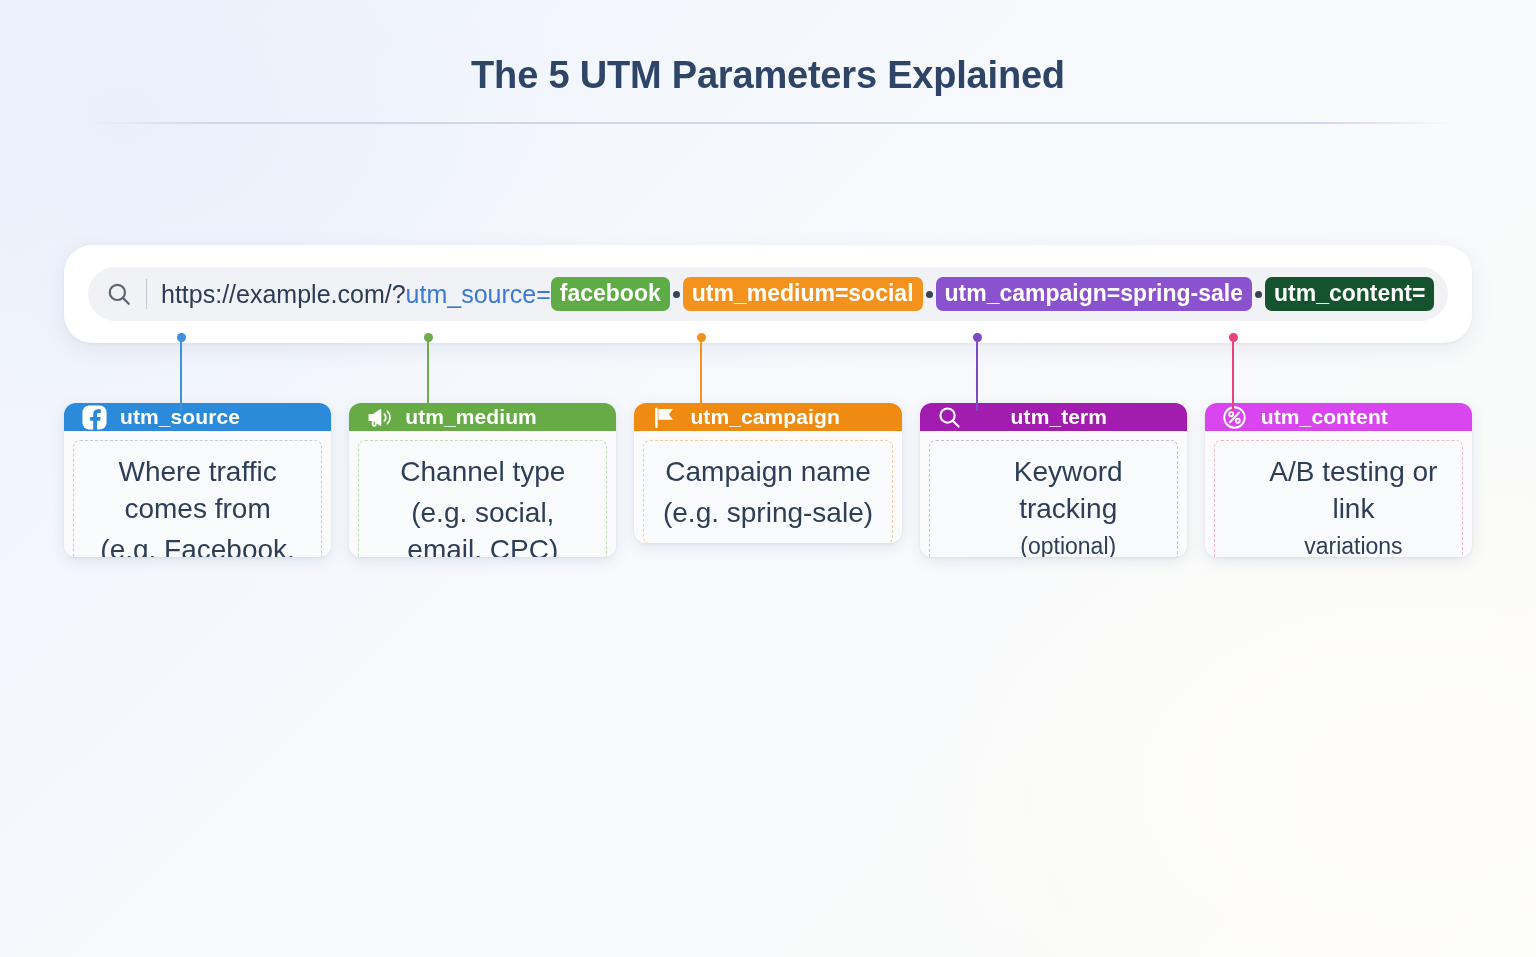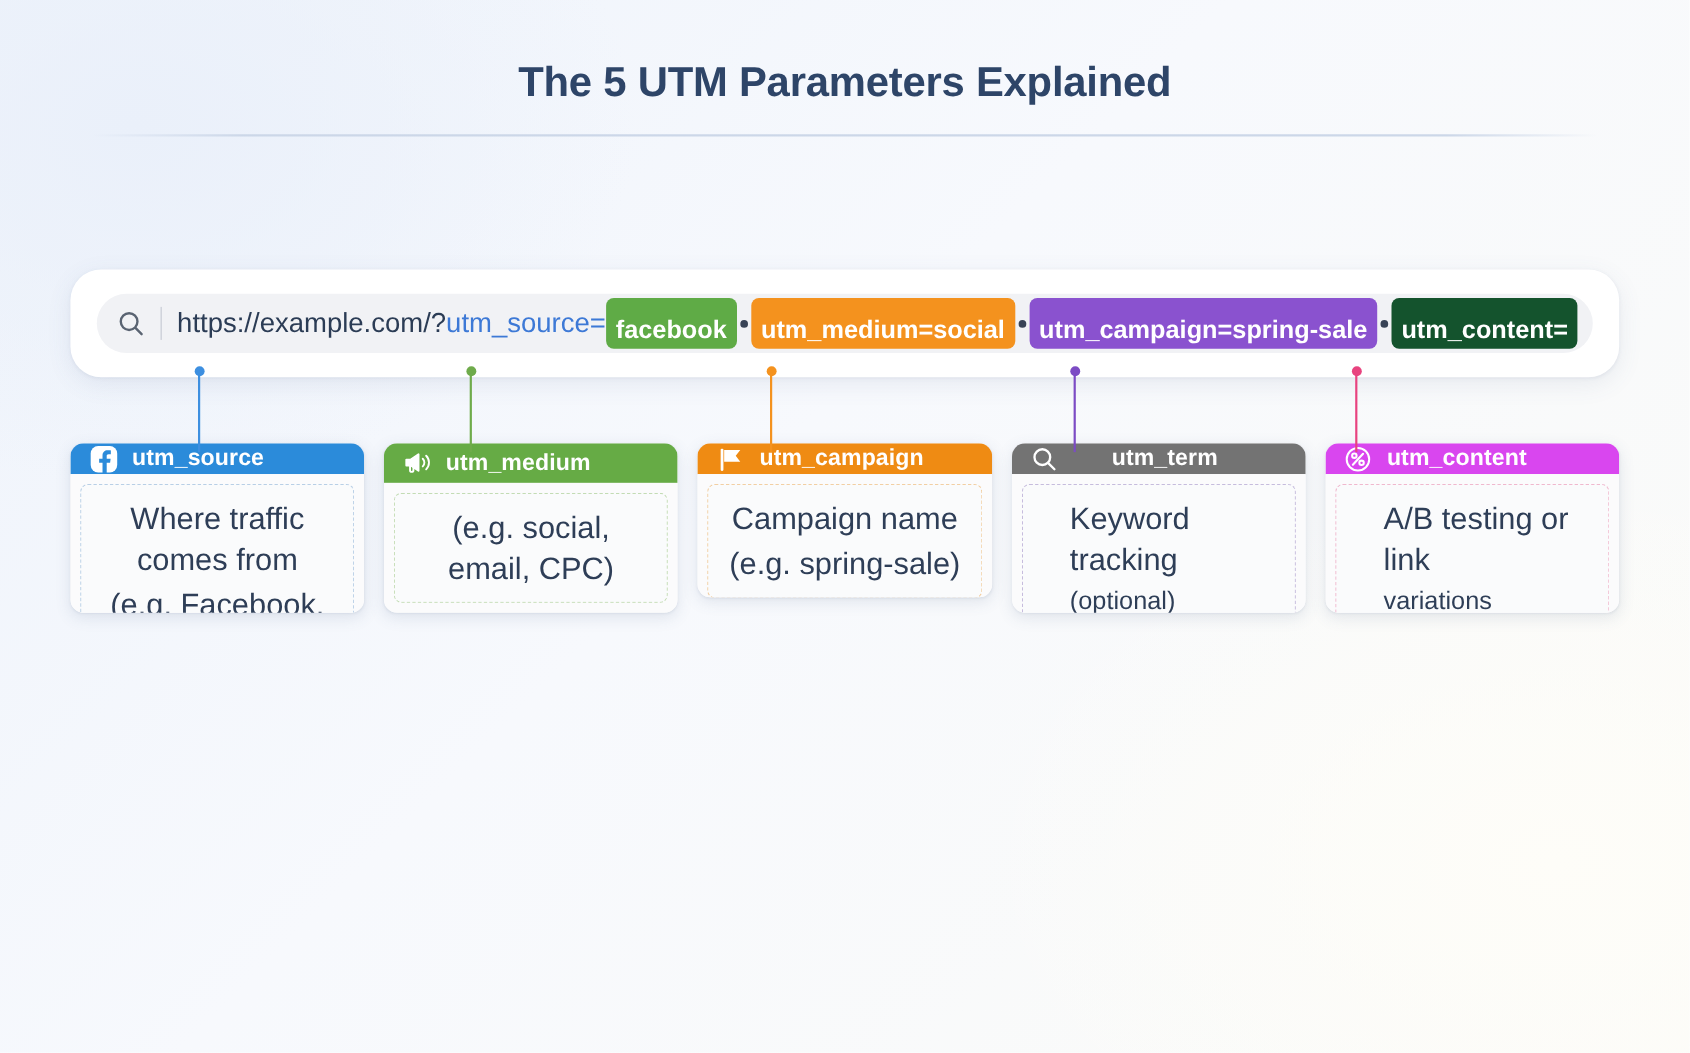--- a/index.html
+++ b/index.html
@@ -91,21 +91,21 @@
     font-weight: normal;
   }
   .url-key {
     color: #3d79d6;
   }
   .url-chip {
     display: inline-block;
     color: #ffffff;
     font-weight: bold;
     font-size: 23px;
-    padding: 16px 9px 5px 9px;
+    padding: 4px 9px 5px 9px;
     border-radius: 7px;
     line-height: 1.12;
   }
   .url-dot {
     display: inline-block;
     width: 7px; height: 7px;
     border-radius: 50%;
     background: #384356;
     margin: 0 3px;
     flex: 0 0 auto;
@@ -183,21 +183,21 @@
     padding: 12px 13px;
     gap: 4px;
   }
   .card-body-inner .line1,
   .card-body-inner .line2 {
     color: #2e3e57;
     font-size: 28px;
     line-height: 1.33;
   }
   .card-body-inner.center { text-align: center; }
-  .card-body-inner.left   { text-align: left; padding-left: 43px; }
+  .card-body-inner.left   { text-align: center; padding-left: 43px; }
   .card-body-inner .line2.small { font-size: 23px; }
 </style>
 </head>
 <body>
 
 <div class="title-wrap">
   <div class="page-title">The 5 UTM Parameters Explained</div>
 </div>
 <div class="title-rule"></div>
 
@@ -276,20 +276,21 @@
             <path d="M3.5 11.2h4.2L15 6.2v15.6l-7.3-5H3.5z" fill="#ffffff" stroke="#ffffff"></path>
             <path d="M7 16.8v4.4a1.6 1.6 0 0 0 3.2 0v-3"></path>
             <path d="M19 10.4a5 5 0 0 1 0 7.2"></path>
             <path d="M22.2 7.6a9 9 0 0 1 0 12.8"></path>
           </svg>
         </span>
         <span class="htitle">utm_medium</span>
       </div>
       <div class="card-body">
         <div class="card-body-inner center" style="border-color: rgb(195, 220, 180);">
+          <div class="line1">Channel type</div>
           <div class="line2">(e.g. social, email, CPC)</div>
         </div>
       </div>
     </div>
     <div class="card" style="height: 140px;">
       <div class="card-head" style="background: rgb(239, 139, 19);">
         <span class="hicon">
           <svg viewBox="0 0 28 28" width="27" height="27">
             <rect x="4.3" y="4" width="2.6" height="21" rx="1.1" fill="#ffffff"></rect>
             <path d="M7.6 5.2h15.2l-4.3 5.6 4.3 5.6H7.6z" fill="#ffffff"></path>
@@ -298,21 +299,21 @@
         <span class="htitle">utm_campaign</span>
       </div>
       <div class="card-body">
         <div class="card-body-inner center" style="border-color: rgb(242, 207, 163);">
           <div class="line1">Campaign name</div>
           <div class="line2">(e.g. spring-sale)</div>
         </div>
       </div>
     </div>
     <div class="card" style="height: 154px;">
-      <div class="card-head" style="background: #737373; gap: 47px;">
+      <div class="card-head" style="background: #a21caf; gap: 47px;">
         <span class="hicon">
           <svg viewBox="0 0 28 28" width="27" height="27" fill="none" stroke="#ffffff" stroke-width="2.2" stroke-linecap="round">
             <circle cx="12" cy="12" r="7.4"></circle>
             <line x1="17.6" y1="17.6" x2="23.4" y2="23.4"></line>
           </svg>
         </span>
         <span class="htitle">utm_term</span>
       </div>
       <div class="card-body">
         <div class="card-body-inner left" style="border-color: rgb(198, 188, 221);">

